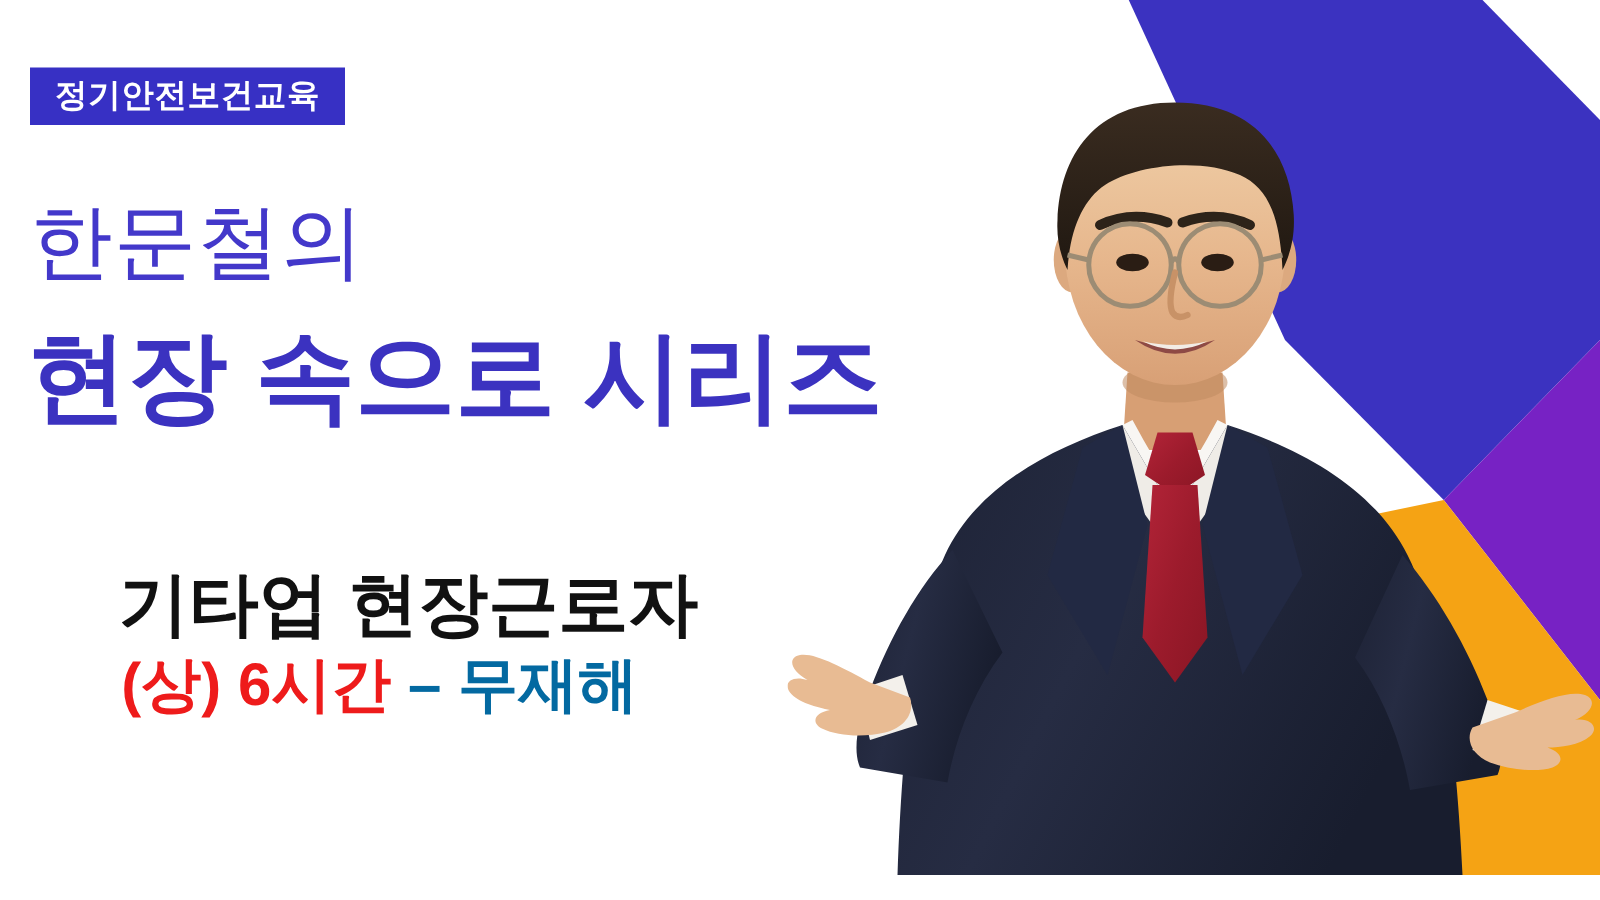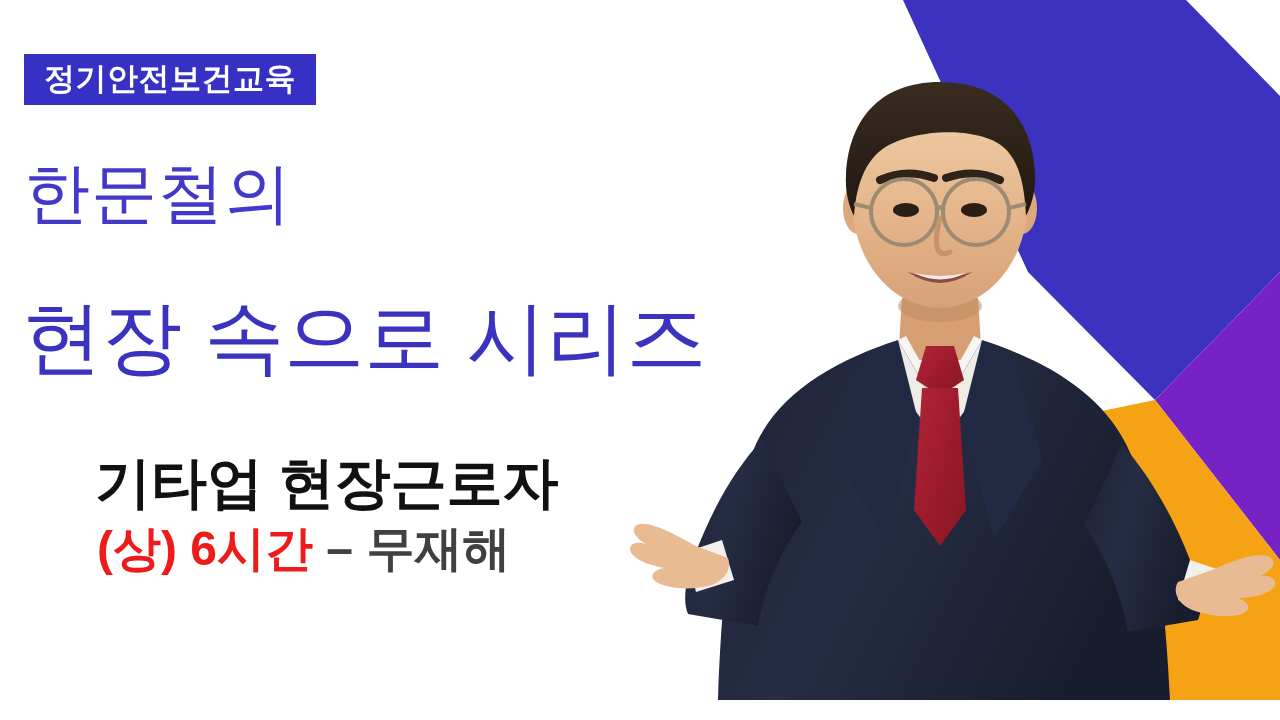--- a/index.html
+++ b/index.html
@@ -47,21 +47,21 @@
     width: 880px;
     height: 720px;
   }
 
   .badge {
     position: absolute;
     left: 24px;
     top: 54px;
     background: #3730c4;
     color: #ffffff;
-    font-size: 31px;
+    font-size: 26px;
     font-weight: 700;
     letter-spacing: 0.5px;
     padding: 9px 20px 11px 20px;
     line-height: 1;
     white-space: nowrap;
   }
 
   .title-line1 {
     position: absolute;
     left: 24px;
@@ -72,26 +72,25 @@
     line-height: 1;
     letter-spacing: 1px;
     white-space: nowrap;
   }
 
   .title-line2 {
     position: absolute;
     left: 22px;
     top: 262px;
     font-size: 80px;
-    font-weight: 400;
+    font-weight: 700;
     color: #3b32c0;
     line-height: 1;
     letter-spacing: 0px;
     white-space: nowrap;
-    margin-top: 36px;
   }
 
   .subtitle-line1 {
     position: absolute;
     left: 95px;
     top: 455px;
     font-size: 56px;
     font-weight: 800;
     color: #111111;
     line-height: 1;
@@ -101,21 +100,21 @@
   .subtitle-line2 {
     position: absolute;
     left: 97px;
     top: 525px;
     font-size: 48px;
     font-weight: 800;
     line-height: 1;
     white-space: nowrap;
   }
   .seg-red  { color: #ee1b1b; }
-  .seg-blue { color: #404040; }
+  .seg-blue { color: #0369a1; }
 </style>
 </head>
 <body>
 
 <div id="thumbnail">
 
   <svg class="deco-layer" viewBox="0 0 1280 720" aria-hidden="true">
 
     <polygon points="903,0 1280,0 1280,100 1280,272 1155,400 1028,272" fill="#3b32c0"></polygon>
 

